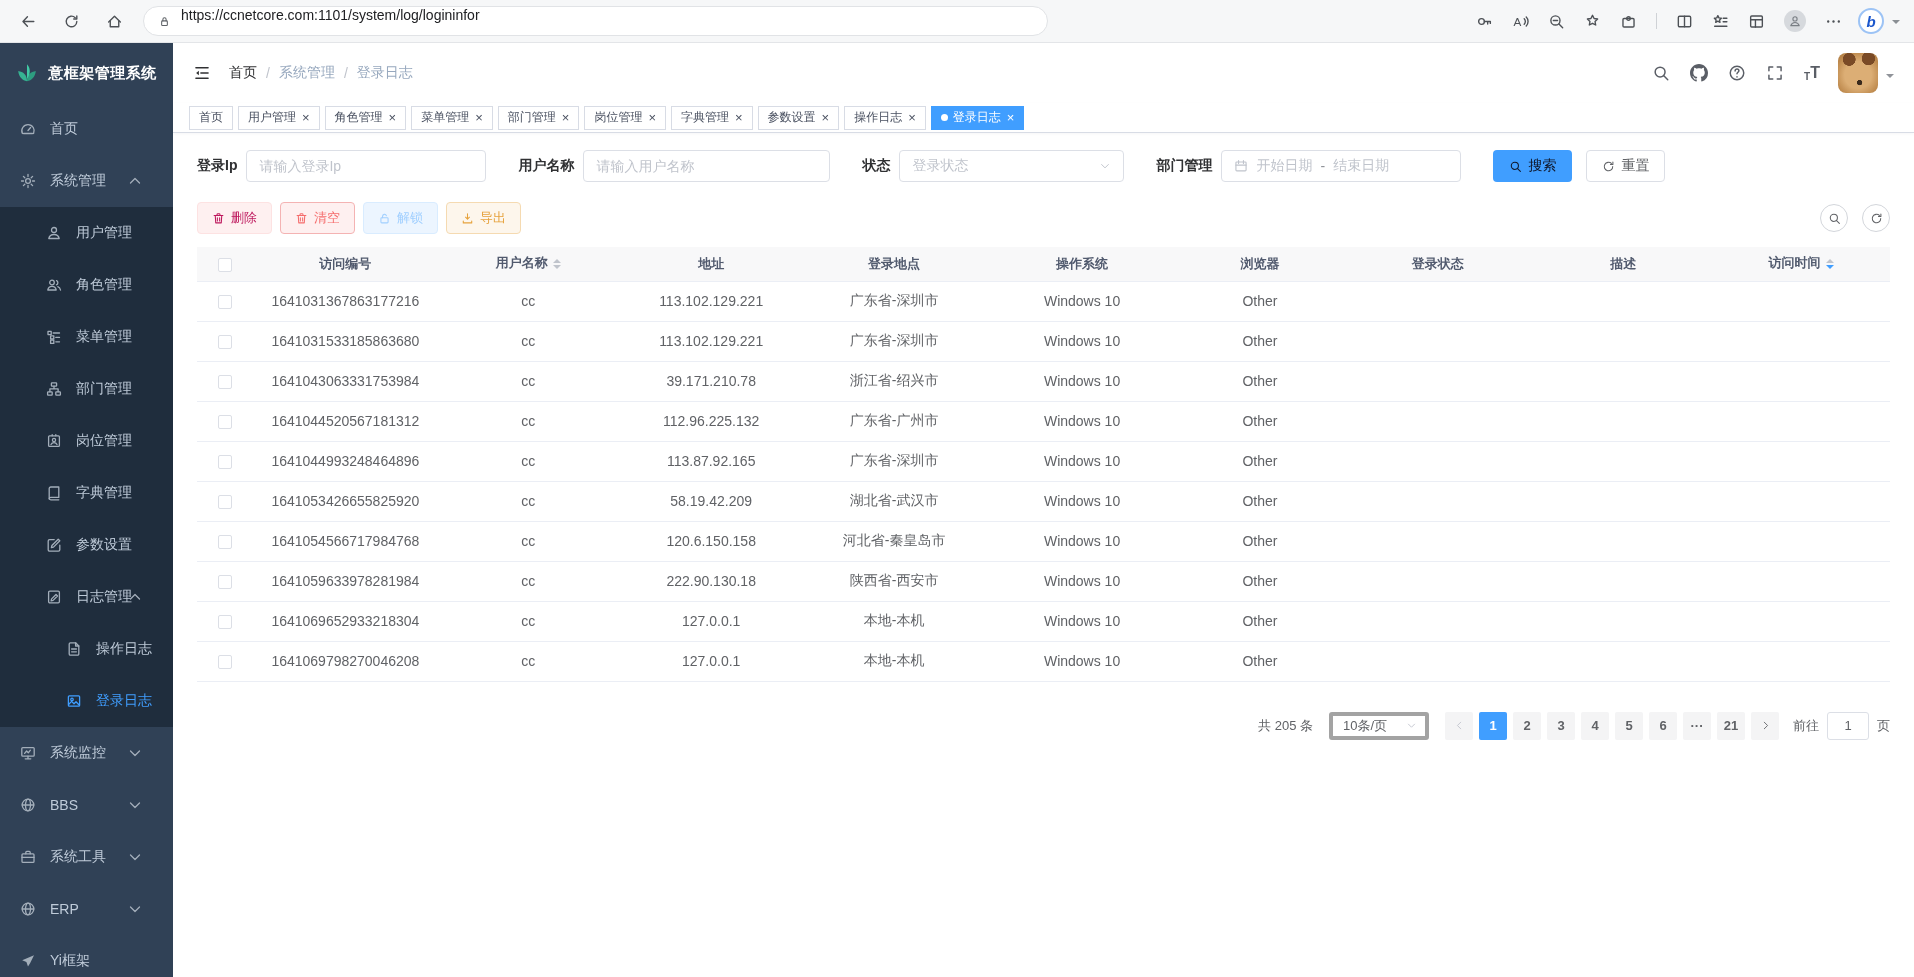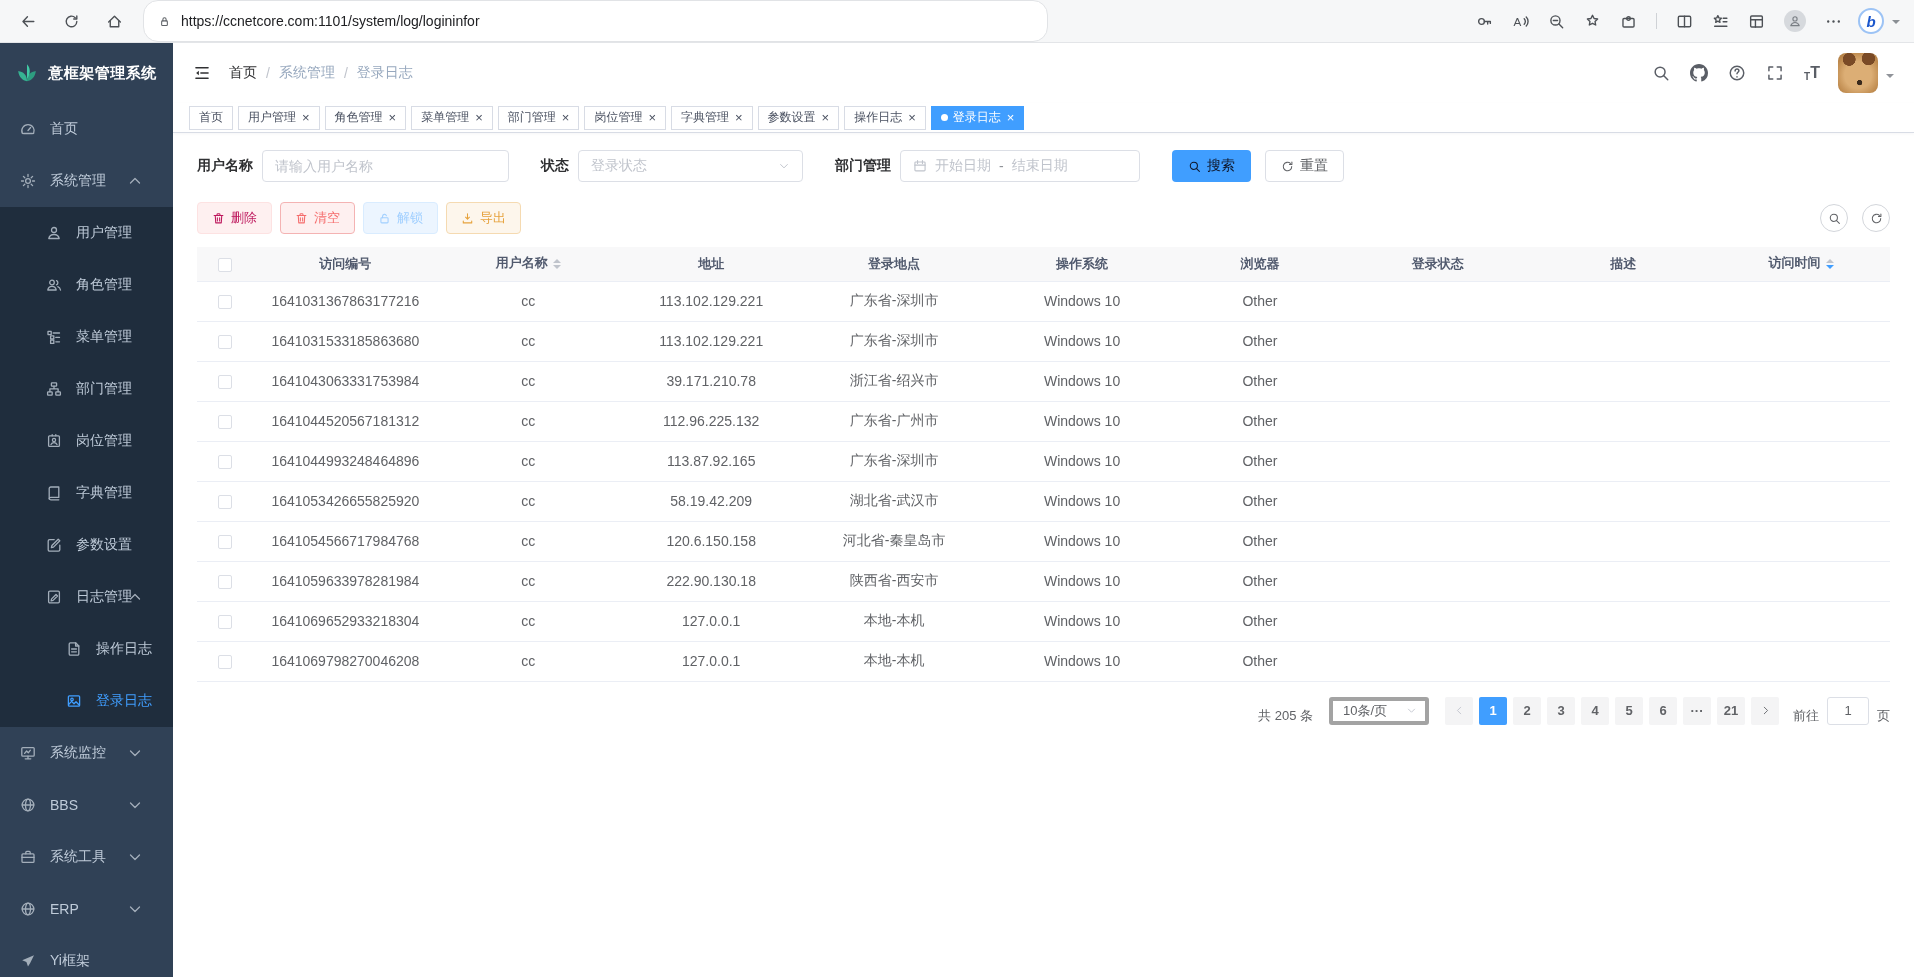--- a/index.html
+++ b/index.html
@@ -5,21 +5,21 @@
 *{margin:0;padding:0;box-sizing:border-box}
 html,body{width:1914px;height:977px;overflow:hidden}
 body{font-family:"Liberation Sans","DejaVu Sans",sans-serif;background:#fff;font-size:14px;color:#333}
 .ic{display:inline-flex;align-items:center;justify-content:center}
 .ic svg{display:block}
 
 
 .browser-bar{height:43px;background:#f6f7f8;border-bottom:1px solid #e3e5e8;display:flex;align-items:center;padding:0 14px}
 .b-left{display:flex;align-items:center;gap:26px;color:#4d5156;margin:0 20px 0 6px}
 .b-left .ic svg{width:17px;height:17px}
-.url-pill{flex:0 0 905px;height:42px;border-radius:15px;background:#fff;border:1px solid #e1e3e6;display:flex;align-items:center;padding:0 14px;gap:10px;color:#5f6368}
+.url-pill{flex:0 0 905px;height:30px;border-radius:15px;background:#fff;border:1px solid #e1e3e6;display:flex;padding:0 14px;gap:10px;color:#5f6368}
 .url-pill .ic svg{width:13px;height:13px}
 .url-text{font-size:14px;color:#202124;white-space:nowrap}
 .b-right{display:flex;align-items:center;gap:19px;color:#4d5156;margin-left:auto}
 .b-right .ic svg{width:17px;height:17px}
 .b-divider{width:1px;height:16px;background:#cfd2d6}
 .b-avatar{width:22px;height:22px;border-radius:50%;background:#d6d9dd;display:flex;align-items:center;justify-content:center;color:#7a7f85}
 .b-avatar svg{width:14px;height:14px}
 .bing{width:26px;height:26px;border-radius:50%;border:2px solid #9cc3f5;display:flex;align-items:center;justify-content:center;margin-left:16px;background:#fff}
 .bing-b{color:#1a56cc;font-weight:bold;font-size:15px;font-style:italic;line-height:1}
 .b-caret{width:0;height:0;border:4px solid transparent;border-top-color:#8a8f94;margin:6px 0 0 8px}
@@ -111,21 +111,21 @@
 table{width:100%;border-collapse:collapse;table-layout:fixed;margin-top:13px}
 thead th{height:34px;background:#f8f8f9;color:#515a6e;font-size:13px;font-weight:bold;text-align:center;border-bottom:1px solid #ebeef5;white-space:nowrap}
 tbody td{height:40px;text-align:center;font-size:14px;color:#606266;border-bottom:1px solid #ebeef5;overflow:hidden;white-space:nowrap}
 .cb{display:inline-block;width:14px;height:14px;border:1px solid #dcdfe6;border-radius:2px;background:#fff;vertical-align:middle;cursor:pointer}
 .sort{display:inline-flex;flex-direction:column;margin-left:5px;vertical-align:middle}
 .cu{width:0;height:0;border:4px solid transparent;border-bottom-color:#c0c4cc;margin-bottom:2px}
 .cd{width:0;height:0;border:4px solid transparent;border-top-color:#c0c4cc}
 .cd.on{border-top-color:#409eff}
 
 
-.pagination{margin-top:15px;display:flex;align-items:flex-end;justify-content:flex-end;color:#606266;font-size:13px}
+.pagination{margin-top:30px;display:flex;align-items:center;justify-content:flex-end;color:#606266;font-size:13px}
 .pg-total{margin-right:16px}
 .pg-size{width:100px;height:28px;border:4px solid #a3a3a3;border-radius:3px;display:flex;align-items:center;justify-content:space-between;padding:0 8px 0 10px;color:#606266;margin-right:16px;cursor:pointer;background:#fff}
 .pg-size .sel-chev svg{width:11px;height:11px}
 .pager{display:flex;align-items:center;gap:6px}
 .pbtn{min-width:28px;height:28px;padding:0 4px;border-radius:2px;background:#f4f4f5;color:#606266;display:inline-flex;align-items:center;justify-content:center;font-weight:bold;font-size:13px;cursor:pointer}
 .pbtn svg{width:11px;height:11px}
 .pbtn.active{background:#409eff;color:#fff}
 .pbtn.disabled{color:#c0c4cc;cursor:default}
 .pg-goto{margin-left:14px}
 .pg-input{width:42px;height:28px;border:1px solid #dcdfe6;border-radius:3px;text-align:center;font:inherit;color:#606266;margin:0 8px;outline:none}
@@ -531,20 +531,26 @@
         <span class="tag active">
           <i class="dot"></i>
           <span>登录日志</span>
           <i class="tclose">×</i>
         </span>
       </div>
 
     <div class="content">
 
       <div class="filter-row">
+        <div class="fg">
+          <span class="f-label">登录Ip</span>
+          <span class="inp w-ip">
+              <input class="native" type="text" placeholder="请输入登录Ip" style="">
+            </span>
+        </div>
         <div class="fg">
           <span class="f-label">用户名称</span>
           <span class="inp w-user">
               <input class="native" type="text" placeholder="请输入用户名称" style="">
             </span>
         </div>
         <div class="fg">
           <span class="f-label">状态</span>
           <span class="inp select">
             <span>登录状态</span>

